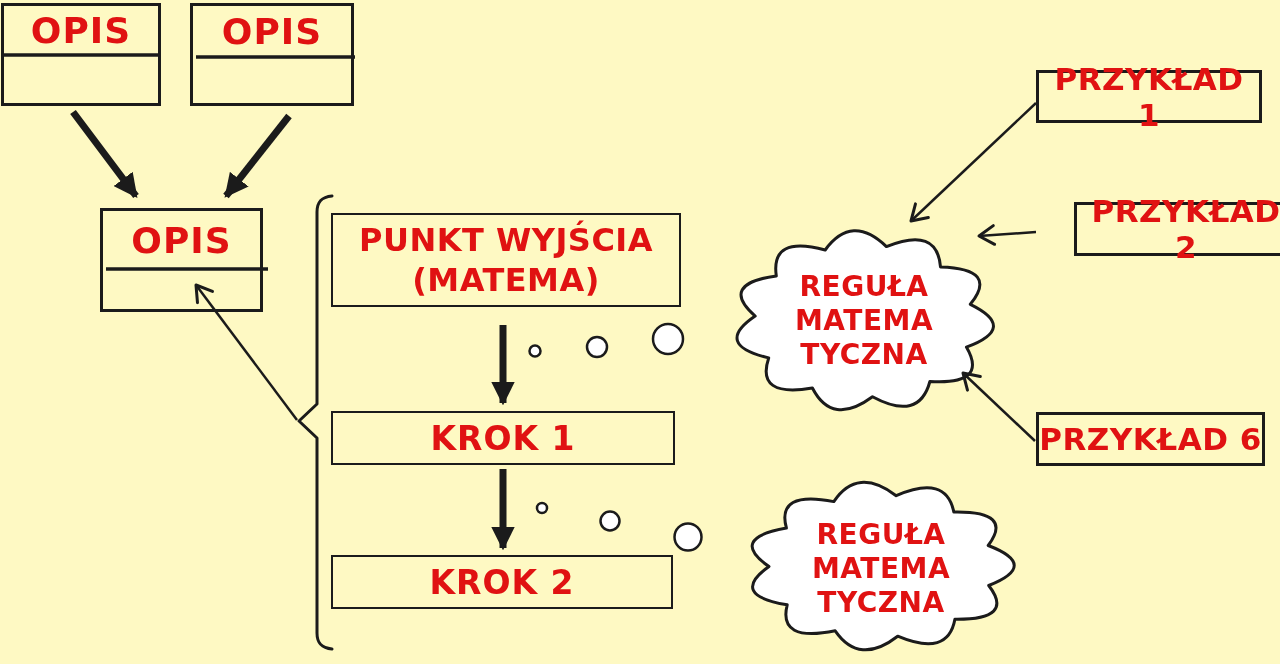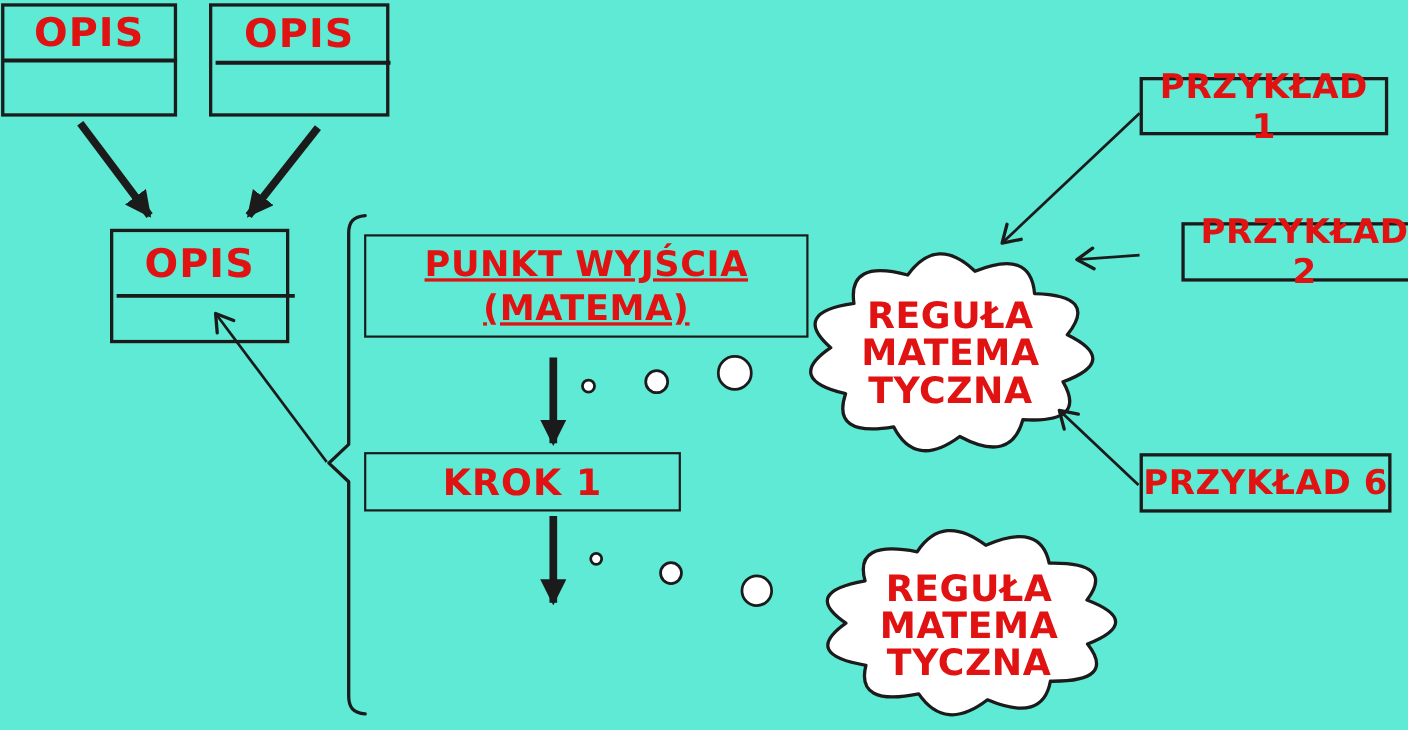--- a/index.html
+++ b/index.html
@@ -1,38 +1,38 @@
 <!DOCTYPE html>
 <html><head>
 <meta charset="utf-8">
 <style>
   html,body{margin:0;padding:0;background:#ffffff;}
   .canvas{
-    position:relative;width:1280px;height:664px;background:#5eead4;
+    position:relative;width:1280px;height:664px;background:#fef9c3;
     overflow:hidden;font-family:"DejaVu Sans",sans-serif;
   }
   .layer-svg{position:absolute;left:0;top:0;width:1280px;height:664px;z-index:1;pointer-events:none;}
   .box{
     position:absolute;box-sizing:border-box;border:3px solid #1b1b1b;
     background:transparent;z-index:2;
     display:flex;align-items:center;justify-content:center;
     color:#e01212;font-weight:bold;text-align:center;
   }
   .box.thin-border{border-width:2px;}
   .split-box{align-items:flex-start;}
   .split-title{
     width:100%;display:flex;align-items:center;justify-content:center;
     font-size:36px;letter-spacing:1px;
   }
   .start-box{flex-direction:column;font-size:32px;line-height:40px;letter-spacing:0.5px;}
   .krok-box{font-size:33px;letter-spacing:1px;}
   .przyklad-box{font-size:31px;letter-spacing:0.5px;}
   .cloud-label{
     position:absolute;z-index:2;color:#e01212;font-weight:bold;text-align:center;
-    font-size:33px;line-height:34px;letter-spacing:0.5px;
+    font-size:28px;line-height:34px;letter-spacing:0.5px;
   }
 </style>
 </head>
 <body>
 
 <div class="canvas">
 
   <svg class="layer-svg" viewBox="0 0 1280 664" xmlns="http://www.w3.org/2000/svg">
     <defs>
       <marker id="mFilled" viewBox="0 0 10 10" refX="9" refY="5" markerWidth="3.4" markerHeight="3.4" orient="auto-start-reverse">
@@ -79,26 +79,29 @@
     <div class="split-title" style="height:49px;">OPIS</div>
   </div>
   <div class="box split-box" style="left:190px;top:3px;width:164px;height:103px;">
     <div class="split-title" style="height:51px;">OPIS</div>
   </div>
 
   <div class="box split-box" style="left:100px;top:208px;width:163px;height:104px;">
     <div class="split-title" style="height:58px;">OPIS</div>
   </div>
 
-  <div class="box thin-border start-box" style="left:331px;top:213px;width:404px;height:94px;text-decoration:underline;">
+  <div class="box thin-border start-box" style="left:331px;top:213px;width:350px;height:94px;">
     <div>PUNKT WYJŚCIA</div>
     <div>(MATEMA)</div>
   </div>
-  <div class="box thin-border krok-box" style="left:331px;top:411px;width:288px;height:54px;">
+  <div class="box thin-border krok-box" style="left:331px;top:411px;width:344px;height:54px;">
     <span>KROK 1</span>
+  </div>
+  <div class="box thin-border krok-box" style="left:331px;top:555px;width:342px;height:54px;">
+    <span>KROK 2</span>
   </div>
 
   <div class="cloud-label" style="left:764px;top:270px;width:200px;">
     <div>REGUŁA</div>
     <div>MATEMA</div>
     <div>TYCZNA</div>
   </div>
   <div class="cloud-label" style="left:772px;top:518px;width:218px;">
     <div>REGUŁA</div>
     <div>MATEMA</div>

